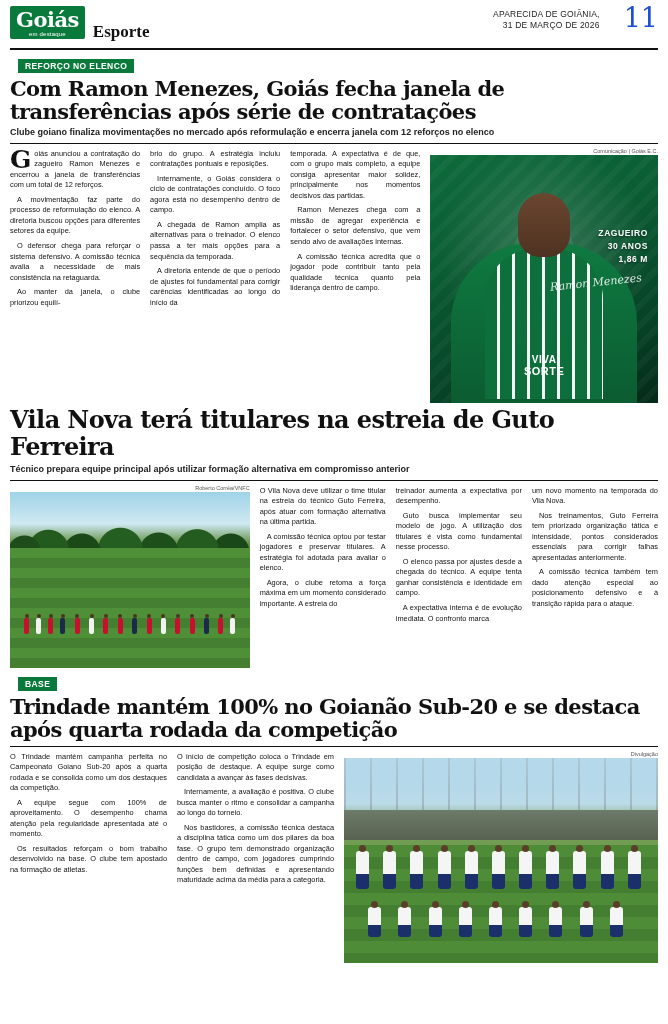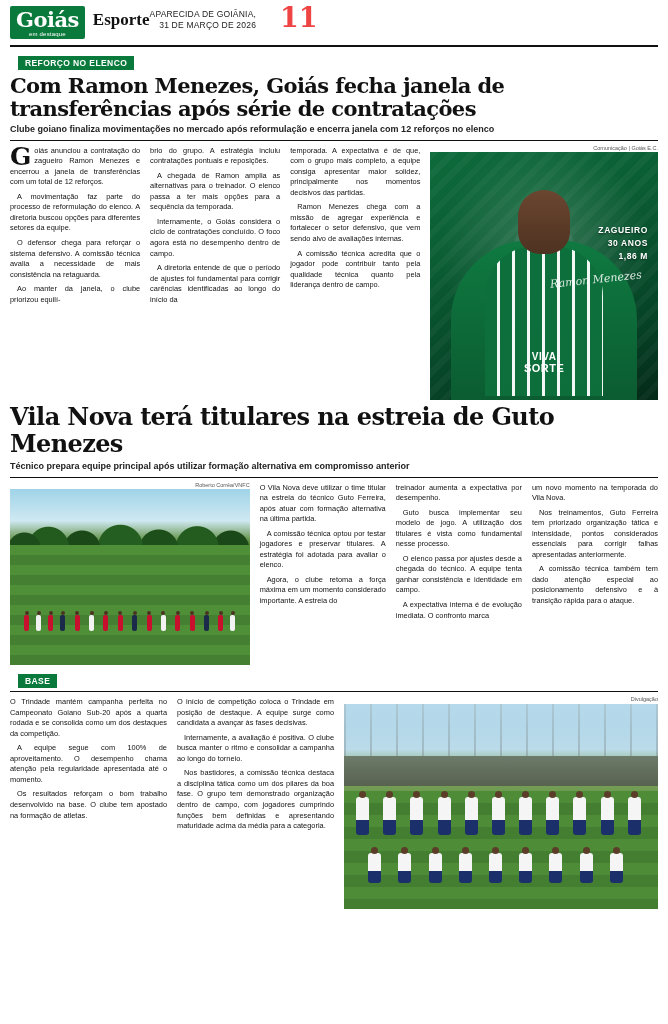--- a/index.html
+++ b/index.html
@@ -15,20 +15,21 @@
     width: 668px;
     height: 1024px;
     padding: 0 10px;
     overflow: hidden;
   }
 
   
   .masthead {
     display: flex;
     align-items: flex-start;
+    justify-content: space-between;
     padding: 6px 0 4px 0;
   }
   .masthead-left { display: flex; align-items: flex-start; gap: 8px; }
   .logo-box {
     background: #0a7a3c;
     color: #ffffff;
     padding: 3px 6px 2px 6px;
     border-radius: 2px;
     text-align: center;
     line-height: 1;
@@ -44,42 +45,42 @@
     font-size: 6px;
     display: block;
     margin-top: 1px;
     letter-spacing: 0.2px;
   }
   .section-word {
     font-family: "Liberation Serif", serif;
     font-size: 17px;
     font-weight: bold;
     color: #111;
-    margin-top: 4px;
+    margin-top: 16px;
   }
   .masthead-right {
     text-align: right;
     display: flex;
     align-items: flex-start;
     gap: 24px;
   }
   .dateline {
     font-size: 8.5px;
     line-height: 1.35;
     color: #222;
     text-align: right;
     padding-top: 3px;
     text-transform: uppercase;
     letter-spacing: 0.2px;
   }
   .page-number {
     font-family: "DejaVu Serif", serif;
-    font-weight: bold;
+    font-weight: normal;
     font-size: 27px;
-    color: #ef4444;
+    color: #1d4ed8;
     line-height: 0.9;
   }
   .rule-thick { height: 2px; background: #111; margin: 2px 0 0 0; }
 
   
   .tag {
     display: inline-block;
     background: #0a7a3c;
     color: #fff;
     font-size: 8.5px;
@@ -322,22 +323,22 @@
 
   <div class="cols">
     <div class="col">
       <p class="first dropcap">Goiás anunciou a contratação do zagueiro Ramon Menezes e encerrou a janela de transferências com um total de 12 reforços.</p>
       <p>A movimentação faz parte do processo de reformulação do elenco. A diretoria buscou opções para diferentes setores da equipe.</p>
       <p>O defensor chega para reforçar o sistema defensivo. A comissão técnica avalia a necessidade de mais consistência na retaguarda.</p>
       <p>Ao manter da janela, o clube priorizou equilí-</p>
     </div>
     <div class="col">
       <p class="first">brio do grupo. A estratégia incluiu contratações pontuais e reposições.</p>
+      <p>Internamente, o Goiás considera o ciclo de contratações concluído. O foco agora está no desempenho dentro de campo.</p>
       <p>A chegada de Ramon amplia as alternativas para o treinador. O elenco passa a ter mais opções para a sequência da temporada.</p>
-      <p>Internamente, o Goiás considera o ciclo de contratações concluído. O foco agora está no desempenho dentro de campo.</p>
       <p>A diretoria entende de que o período de ajustes foi fundamental para corrigir carências identificadas ao longo do início da</p>
     </div>
     <div class="col">
       <p class="first">temporada. A expectativa é de que, com o grupo mais completo, a equipe consiga apresentar maior solidez, principalmente nos momentos decisivos das partidas.</p>
       <p>Ramon Menezes chega com a missão de agregar experiência e fortalecer o setor defensivo, que vem sendo alvo de avaliações internas.</p>
       <p>A comissão técnica acredita que o jogador pode contribuir tanto pela qualidade técnica quanto pela liderança dentro de campo.</p>
     </div>
     <div class="col" style="flex: 1.75;">
       <div class="photo-wrap">
         <div class="credit">Comunicação | Goiás E.C.</div>
@@ -356,21 +357,21 @@
           <div class="signature">Ramon Menezes</div>
           <div class="sponsor">
             <span>VIVA</span>
             <small>SORTE</small>
           </div>
         </div>
       </div>
     </div>
   </div>
 
-  <h1 class="headline smaller">Vila Nova terá titulares na estreia de Guto Menezes</h1>
+  <h1 class="headline smaller">Vila Nova terá titulares na estreia de Guto Ferreira</h1>
   <div class="subhead">Técnico prepara equipe principal após utilizar formação alternativa em compromisso anterior</div>
   <div class="rule-thin"></div>
 
   <div class="cols">
     <div class="col" style="flex: 1.9;">
       <div class="photo-wrap">
         <div class="credit">Roberto Corrêa/VNFC</div>
         <div class="photo art-vila">
           <div class="trees"></div>
           <div class="field"></div>
@@ -409,20 +410,21 @@
     <div class="col">
       <p class="first">um novo momento na temporada do Vila Nova.</p>
       <p>Nos treinamentos, Guto Ferreira tem priorizado organização tática e intensidade, pontos considerados essenciais para corrigir falhas apresentadas anteriormente.</p>
       <p>A comissão técnica também tem dado atenção especial ao posicionamento defensivo e à transição rápida para o ataque.</p>
     </div>
   </div>
 
   <div class="tag-row">
     <span class="tag">BASE</span>
   </div>
+  <h1 class="headline">Trindade mantém 100% no Goianão Sub-20 e se destaca após quarta rodada da competição</h1>
   <div class="rule-thin"></div>
 
   <div class="cols">
     <div class="col">
       <p class="first">O Trindade mantém campanha perfeita no Campeonato Goiano Sub-20 após a quarta rodada e se consolida como um dos destaques da competição.</p>
       <p>A equipe segue com 100% de aproveitamento. O desempenho chama atenção pela regularidade apresentada até o momento.</p>
       <p>Os resultados reforçam o bom trabalho desenvolvido na base. O clube tem apostado na formação de atletas.</p>
     </div>
     <div class="col">
       <p class="first">O início de competição coloca o Trindade em posição de destaque. A equipe surge como candidata a avançar às fases decisivas.</p>

